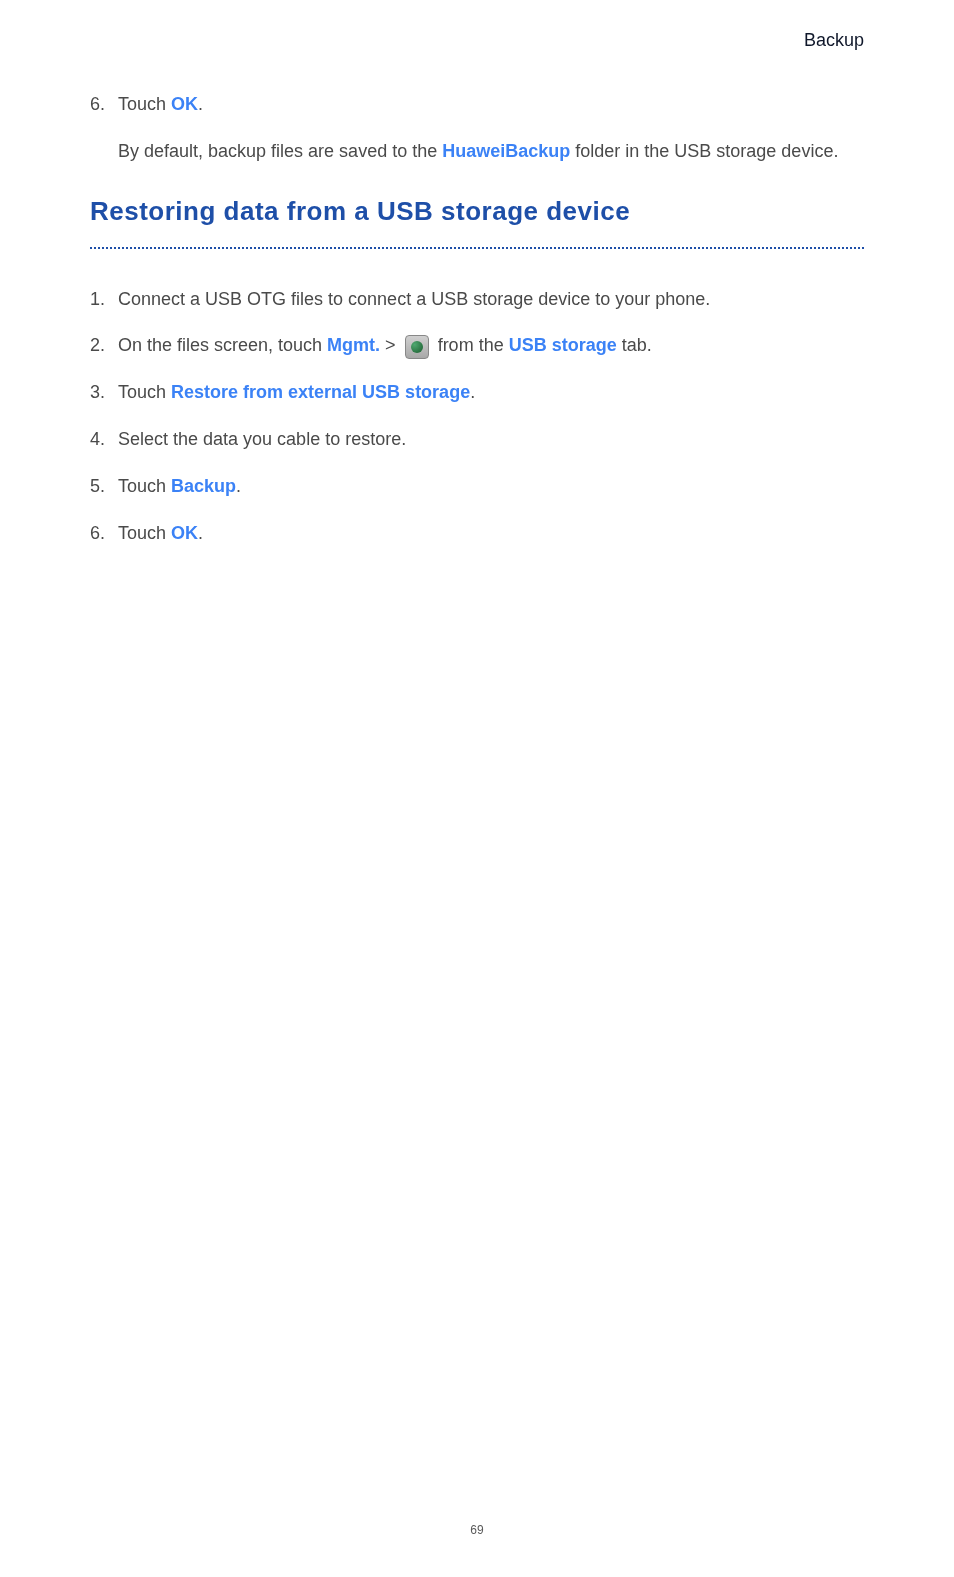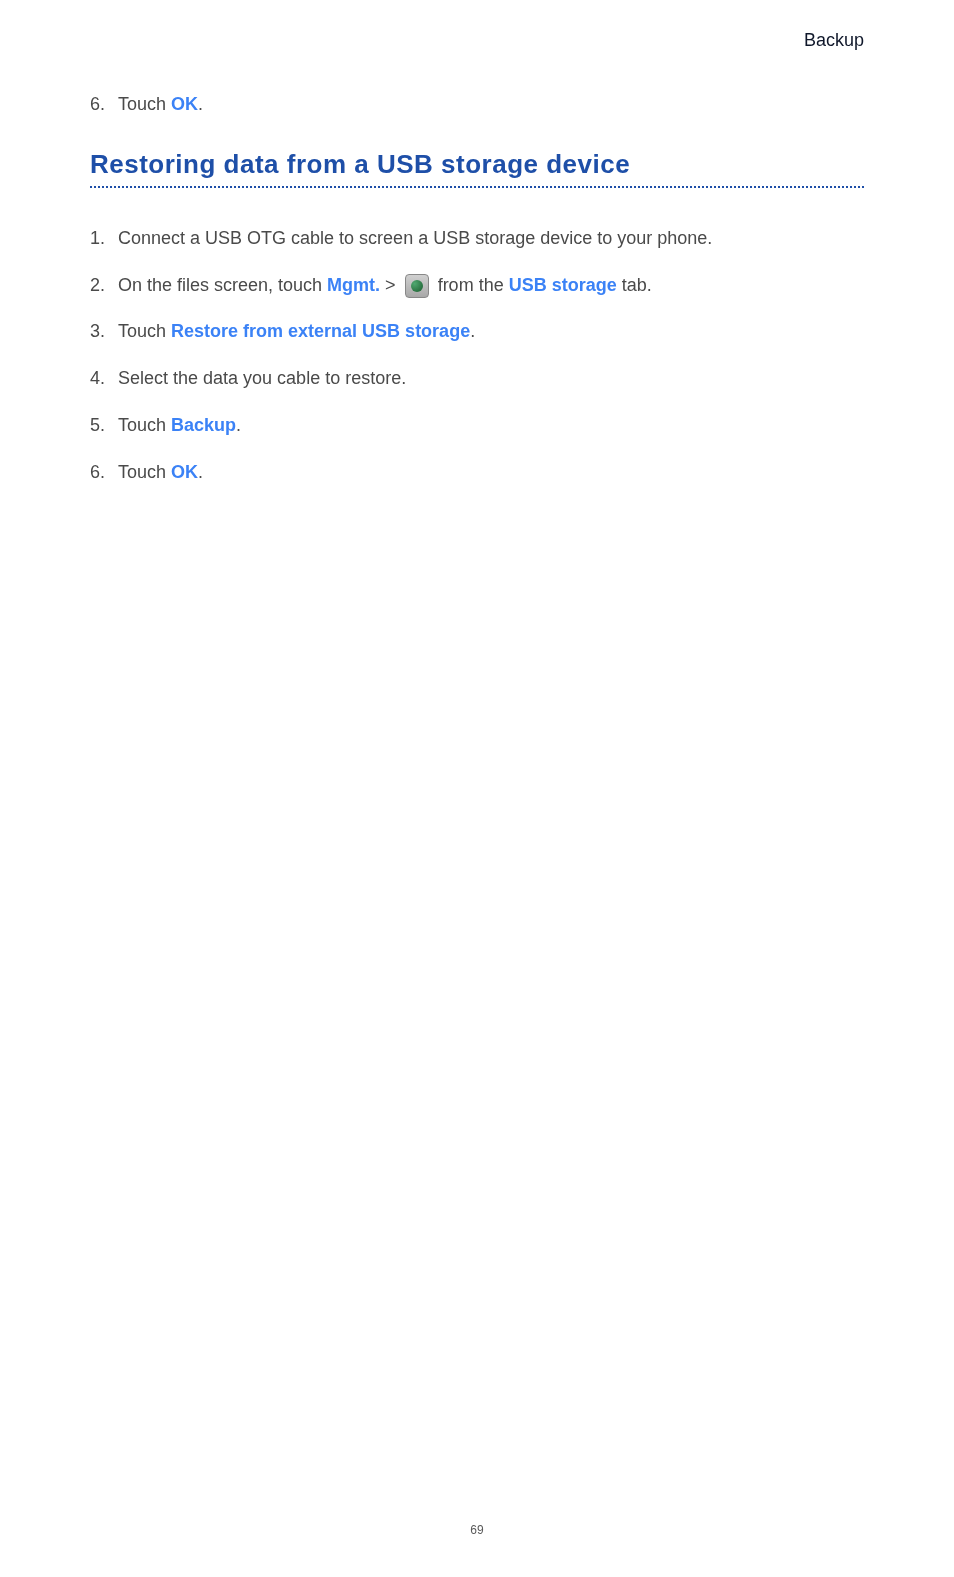--- a/index.html
+++ b/index.html
@@ -43,21 +43,21 @@
       margin-left: 28px;
       font-size: 18px;
       line-height: 1.6;
       margin-bottom: 30px;
     }
     .section-heading {
       font-size: 26px;
       font-weight: bold;
       color: #1e4fa8;
       margin-top: 30px;
-      margin-bottom: 6px;
+      margin-bottom: 20px;
       letter-spacing: 0.5px;
     }
     .dotted-line {
       border-bottom: 2px dotted #1e4fa8;
       margin-bottom: 36px;
     }
     .bold {
       font-weight: bold;
       color: #3b82f6;
     }
@@ -102,27 +102,30 @@
 
 <div class="content">
 
   <div class="step-item">
     <span class="step-num">6.</span>
     <span class="step-body">
       <span>Touch </span><span class="bold">OK</span><span>.</span>
     </span>
   </div>
 
+  <div class="step-note">
+    <span>By default, backup files are saved to the </span><span class="bold">HuaweiBackup</span><span> folder in the USB storage device.</span>
+  </div>
 
   <h2 class="section-heading">Restoring data from a USB storage device</h2>
   <div class="dotted-line"></div>
 
   <div class="step-item">
     <span class="step-num">1.</span>
-    <span class="step-body">Connect a USB OTG cable to screen a USB storage device to your phone.</span>
+    <span class="step-body">Connect a USB OTG files to connect a USB storage device to your phone.</span>
   </div>
 
   <div class="step-item">
     <span class="step-num">2.</span>
     <span class="step-body">
       <span>On the files screen, touch </span><span class="bold">Mgmt.</span><span> &gt; </span><span class="inline-icon"></span><span> from the </span><span class="bold">USB storage</span><span> tab.</span>
     </span>
   </div>
 
   <div class="step-item">

